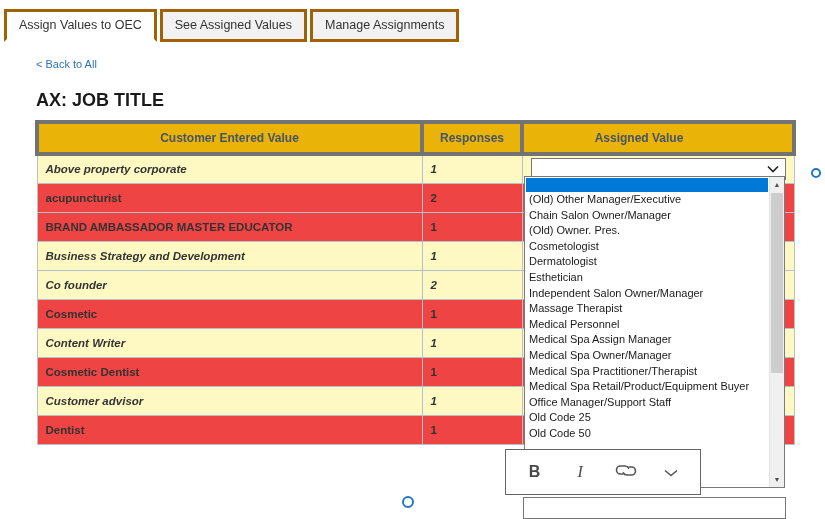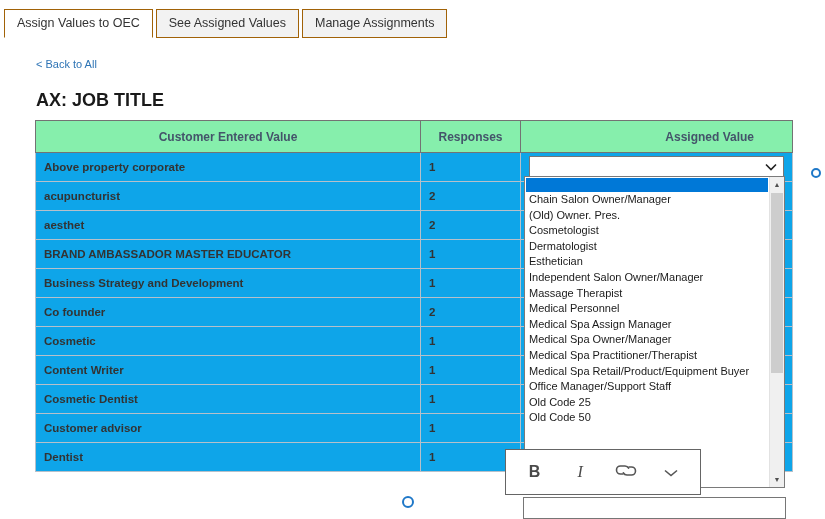--- a/index.html
+++ b/index.html
@@ -9,45 +9,45 @@
     font-family:"Liberation Sans", sans-serif;
     background:#ffffff;
     overflow:hidden;
     color:#333;
   }
 
   
   .tabs { position:absolute; left:4px; top:9px; display:flex; }
   .tab {
     font-size:12.5px; color:#333; padding:6px 12px 7px 12px;
-    border:1px solid #a16207; background:#f2f2f2; margin-right:3px;
+    border:3px solid #a16207; background:#f2f2f2; margin-right:3px;
     cursor:pointer; white-space:nowrap;
   }
   .tab.active { background:#ffffff; border-bottom-color:#ffffff; }
 
   
   .back-link { position:absolute; left:36px; top:58px; font-size:11px; color:#2e74b5; text-decoration:none; cursor:pointer; }
   .section-title { position:absolute; left:36px; top:90px; font-size:18px; font-weight:bold; color:#1a1a1a; }
 
   
   table.main {
     position:absolute; left:35px; top:120px; width:757px;
     border-collapse:collapse; table-layout:fixed;
   }
   table.main th {
-    background:#86efac; color:#44546a; font-size:12px; font-weight:bold;
-    border:1px solid #737373; height:32px; text-align:center;
-  }
-  table.main th.assigned { text-align:right; padding-right:38px; }
+    background:#eab308; color:#44546a; font-size:12px; font-weight:bold;
+    border:4px solid #737373; height:32px; text-align:center;
+  }
+  table.main th.assigned { padding-right:38px; }
   table.main td {
     border:1px solid #b6c0ca; font-size:11.5px; font-weight:bold; color:#333;
     height:29px; padding:0 8px; overflow:hidden; white-space:nowrap;
   }
-  tr.even td { background:#0ea5e9; }
-  tr.odd  td { background:#0ea5e9; }
+  tr.even td { background:#fef9c3;font-style:italic; }
+  tr.odd  td { background:#ef4444; }
   td.assigned-cell { padding:0 3px; }
 
   
   .select-box {
     height:22px; border:1px solid #767676; background:#fff;
     display:flex; align-items:center; justify-content:flex-end;
     padding-right:6px; cursor:pointer;
   }
 
   
@@ -136,25 +136,20 @@
               </svg>
           </span>
         </div>
       </td>
     </tr>
     <tr class="odd">
       <td>acupuncturist</td>
       <td>2</td>
       <td class="assigned-cell"></td>
     </tr>
-    <tr class="even">
-      <td>aesthet</td>
-      <td>2</td>
-      <td class="assigned-cell"></td>
-    </tr>
     <tr class="odd">
       <td>BRAND AMBASSADOR MASTER EDUCATOR</td>
       <td>1</td>
       <td class="assigned-cell"></td>
     </tr>
     <tr class="even">
       <td>Business Strategy and Development</td>
       <td>1</td>
       <td class="assigned-cell"></td>
     </tr>
@@ -187,20 +182,21 @@
       <td>Dentist</td>
       <td>1</td>
       <td class="assigned-cell"></td>
     </tr>
   </tbody>
 </table>
 
 <div class="dropdown-panel">
   <div class="dd-options">
     <div class="dd-blank"></div>
+    <div class="dd-opt">(Old) Other Manager/Executive</div>
     <div class="dd-opt">Chain Salon Owner/Manager</div>
     <div class="dd-opt">(Old) Owner. Pres.</div>
     <div class="dd-opt">Cosmetologist</div>
     <div class="dd-opt">Dermatologist</div>
     <div class="dd-opt">Esthetician</div>
     <div class="dd-opt">Independent Salon Owner/Manager</div>
     <div class="dd-opt">Massage Therapist</div>
     <div class="dd-opt">Medical Personnel</div>
     <div class="dd-opt">Medical Spa Assign Manager</div>
     <div class="dd-opt">Medical Spa Owner/Manager</div>

